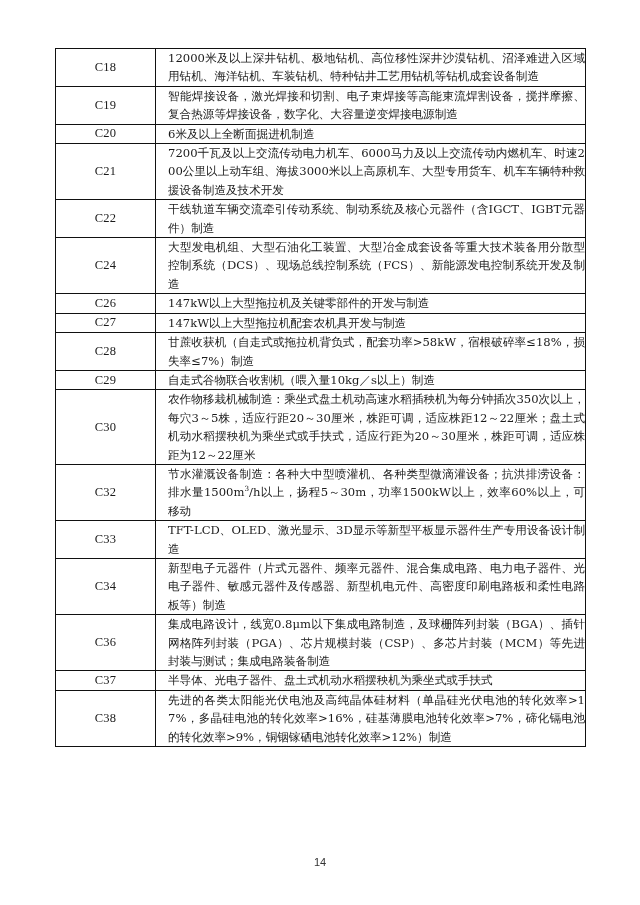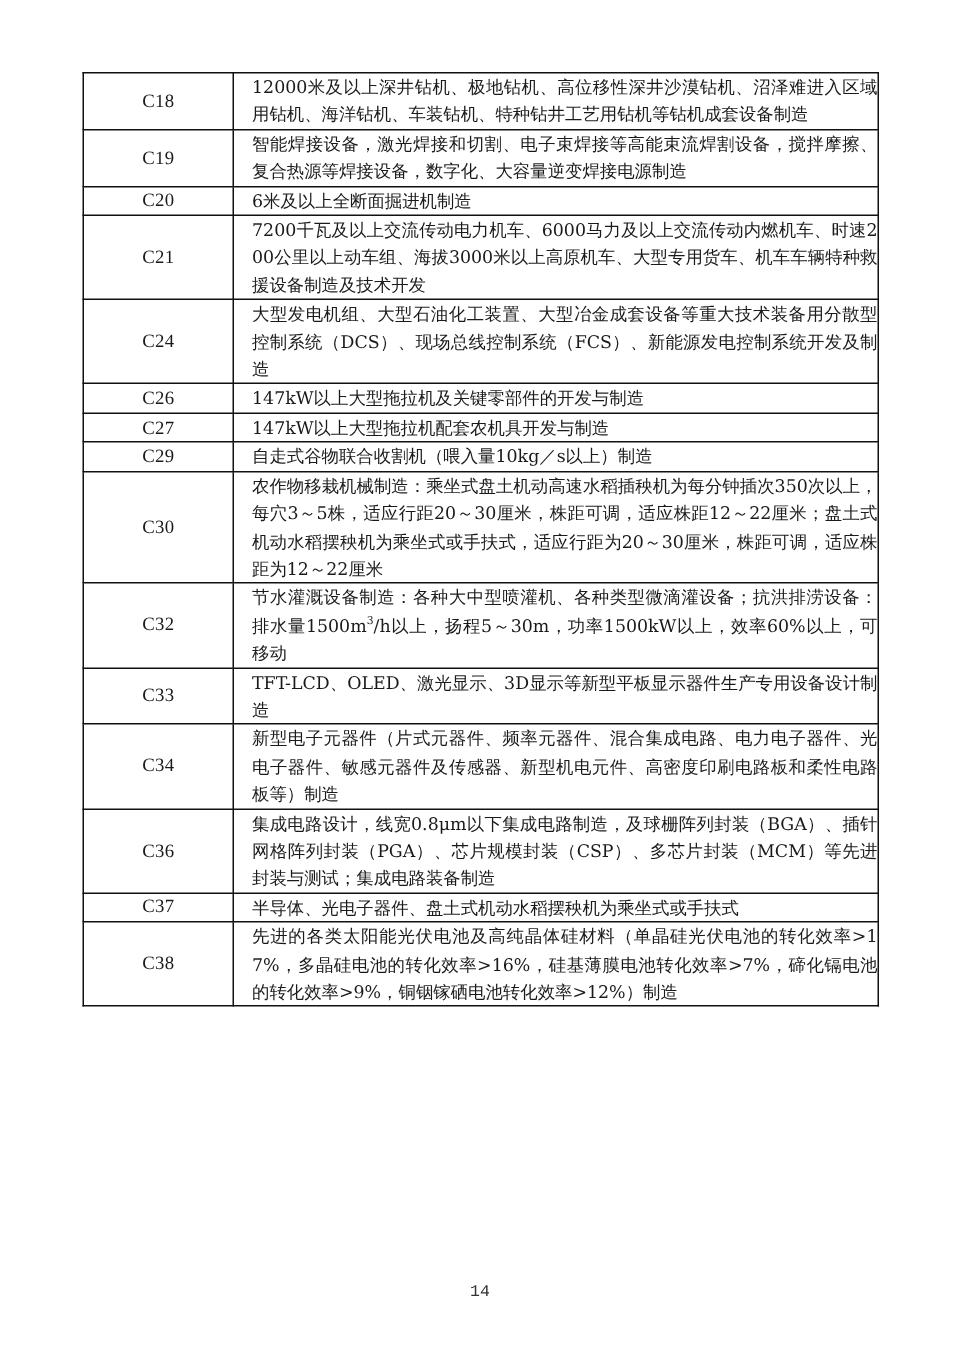--- a/index.html
+++ b/index.html
@@ -76,21 +76,21 @@
   }
 
   #page-number {
     position: absolute;
     left: 0;
     top: 856px;
     width: 640px;
     text-align: center;
     font-size: 11px;
     color: #333333;
-    font-family: Liberation Mono, monospace;
+    font-family: Liberation Sans, sans-serif;
   }
 </style>
 </head>
 <body>
 
 <div id="page">
 
   <table id="catalog-table">
     <colgroup>
       <col class="col-code">
@@ -115,35 +115,47 @@
             <span class="txt">6米及以上全断面掘进机制造</span>
           </td>
         </tr>
         <tr>
           <td class="cell-code">C21</td>
           <td class="cell-desc">
             <span class="txt">7200千瓦及以上交流传动电力机车、6000马力及以上交流传动内燃机车、时速200公里以上动车组、海拔3000米以上高原机车、大型专用货车、机车车辆特种救援设备制造及技术开发</span>
           </td>
         </tr>
         <tr>
+          <td class="cell-code">C22</td>
+          <td class="cell-desc">
+            <span class="txt">干线轨道车辆交流牵引传动系统、制动系统及核心元器件（含IGCT、IGBT元器件）制造</span>
+          </td>
+        </tr>
+        <tr>
           <td class="cell-code">C24</td>
           <td class="cell-desc">
             <span class="txt">大型发电机组、大型石油化工装置、大型冶金成套设备等重大技术装备用分散型控制系统（DCS）、现场总线控制系统（FCS）、新能源发电控制系统开发及制造</span>
           </td>
         </tr>
         <tr>
           <td class="cell-code">C26</td>
           <td class="cell-desc">
             <span class="txt">147kW以上大型拖拉机及关键零部件的开发与制造</span>
           </td>
         </tr>
         <tr>
           <td class="cell-code">C27</td>
           <td class="cell-desc">
             <span class="txt">147kW以上大型拖拉机配套农机具开发与制造</span>
+          </td>
+        </tr>
+        <tr>
+          <td class="cell-code">C28</td>
+          <td class="cell-desc">
+            <span class="txt">甘蔗收获机（自走式或拖拉机背负式，配套功率&gt;58kW，宿根破碎率≤18%，损失率≤7%）制造</span>
           </td>
         </tr>
         <tr>
           <td class="cell-code">C29</td>
           <td class="cell-desc">
             <span class="txt">自走式谷物联合收割机（喂入量10kg／s以上）制造</span>
           </td>
         </tr>
         <tr>
           <td class="cell-code">C30</td>

